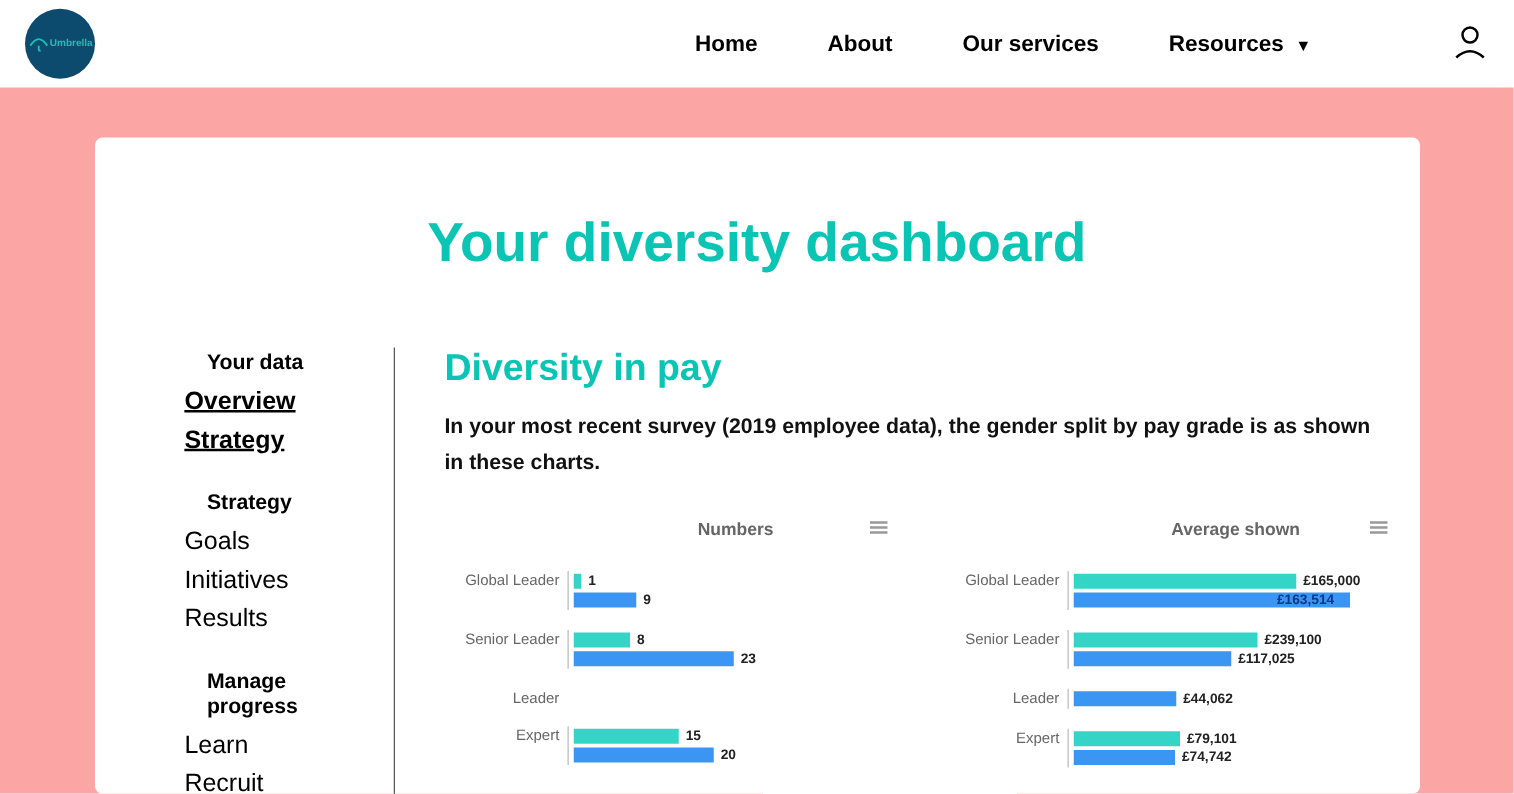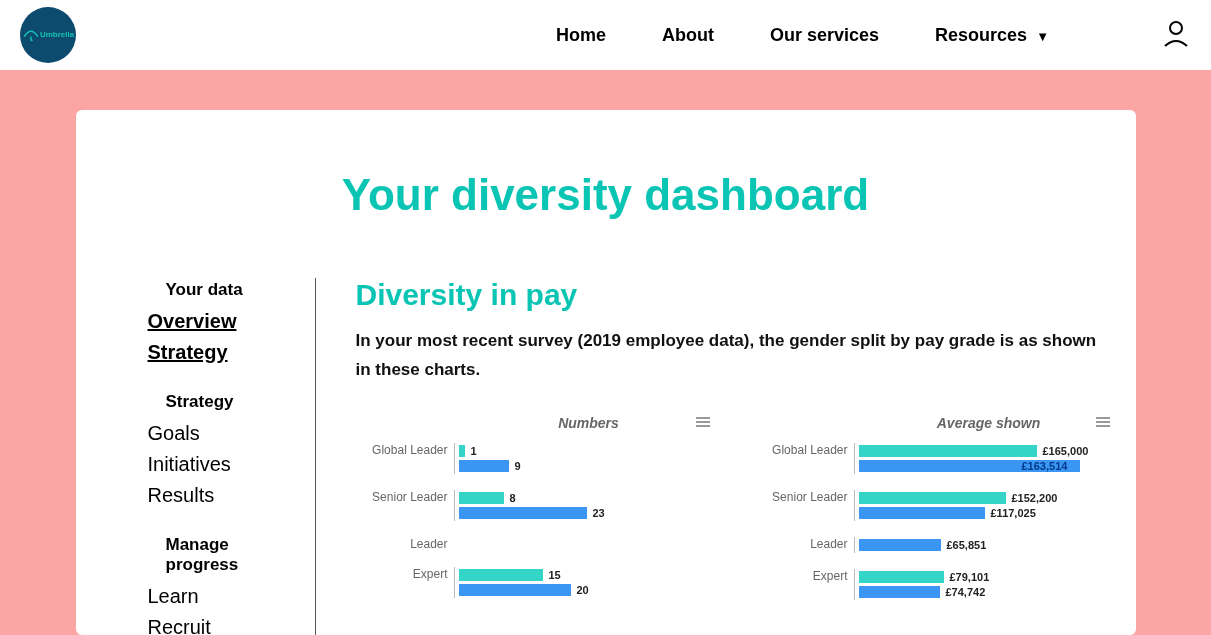--- a/index.html
+++ b/index.html
@@ -119,24 +119,23 @@
     flex: 1;
     position: relative;
   }
   .chart-header {
     display: flex;
     align-items: center;
     justify-content: space-between;
     color: #666;
     font-weight: 700;
     font-size: 14px;
-    margin-bottom: 12px;
+    margin-bottom: 26px;
     padding-left: 110px;
     padding-right: 4px;
-    font-style: italic;
   }
   .chart-title { margin: 0 auto; }
   .chart-menu {
     position: absolute;
     right: 4px;
     top: 0;
     color: #999;
     cursor: pointer;
   }
   .row {
@@ -318,34 +317,34 @@
                     <div class="bar blue" style="width:221px"></div>
                     <span class="bar-val inside">£163,514</span>
                   </div>
               </div>
             </div>
             <div class="row">
               <div class="row-label">Senior Leader</div>
               <div class="row-bars">
                 <div class="bar-line">
                     <div class="bar teal" style="width:147px"></div>
-                    <span class="bar-val">£152,200</span>
+                    <span class="bar-val">£239,100</span>
                   </div>
                 <div class="bar-line">
                     <div class="bar blue" style="width:126px"></div>
                     <span class="bar-val">£117,025</span>
                   </div>
               </div>
             </div>
             <div class="row">
               <div class="row-label">Leader</div>
               <div class="row-bars">
                 <div class="bar-line">
                     <div class="bar blue" style="width:82px"></div>
-                    <span class="bar-val">£65,851</span>
+                    <span class="bar-val">£44,062</span>
                   </div>
               </div>
             </div>
             <div class="row">
               <div class="row-label">Expert</div>
               <div class="row-bars">
                 <div class="bar-line">
                     <div class="bar teal" style="width:85px"></div>
                     <span class="bar-val">£79,101</span>
                   </div>

